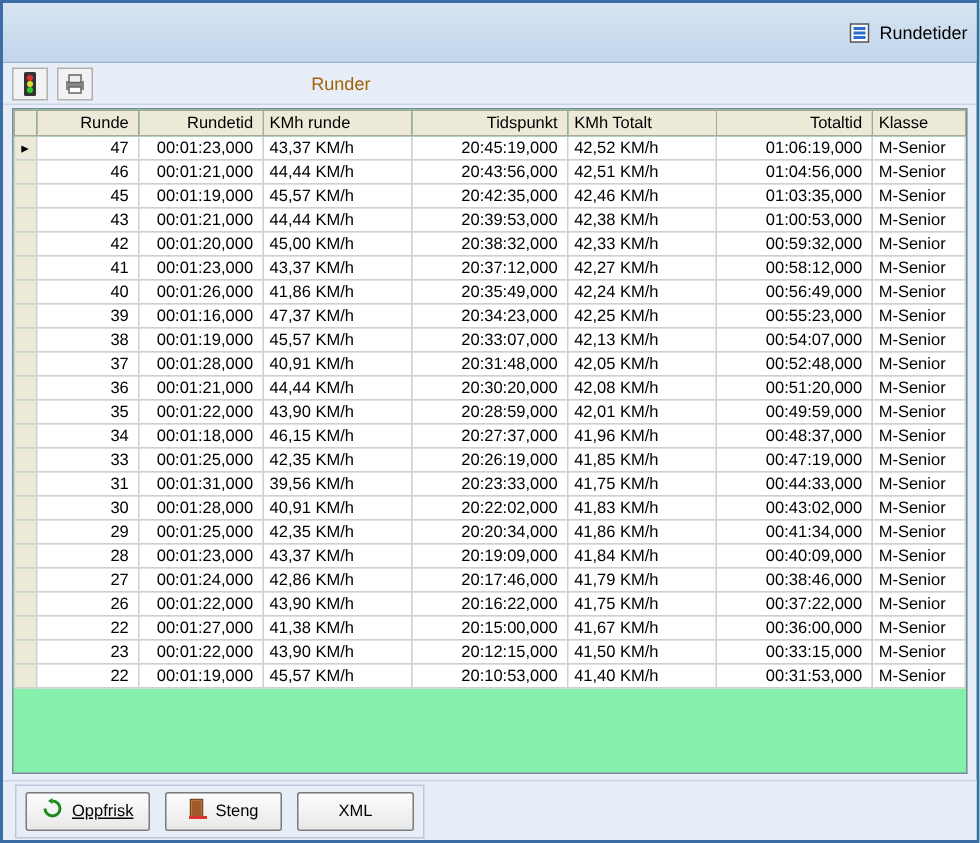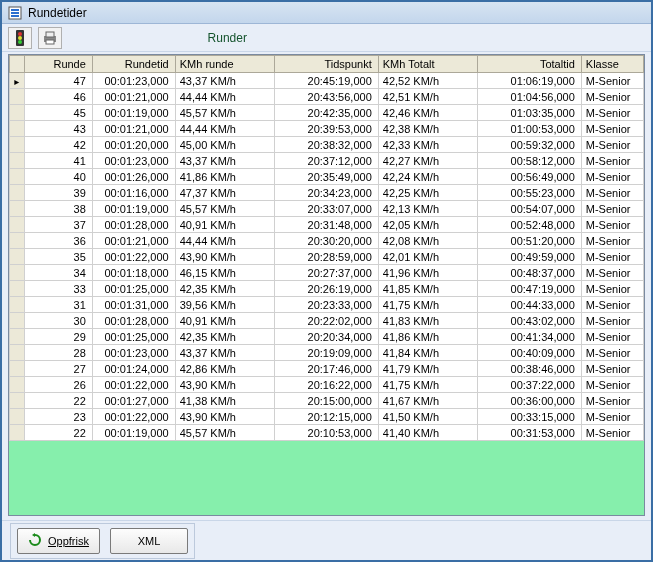--- a/index.html
+++ b/index.html
@@ -11,24 +11,25 @@
   }
   .window {
     width: 653px; height: 562px;
     background: #e8eef8;
     border: 2px solid #3a6ea5;
     display: flex; flex-direction: column;
   }
   .titlebar {
     background: linear-gradient(#d7e4f2, #c3d6ec);
     border-bottom: 1px solid #9db6d6;
-    height: 22px;
+    height: 40px;
     padding: 0 6px;
     display: flex; align-items: center;
     gap: 6px;
+    justify-content: flex-end;
   }
   .titlebar .app-icon {
     width: 14px; height: 14px;
     display: inline-block;
   }
   .titlebar .title {
     font-size: 12px;
     color: #000;
   }
   .toolbar {
@@ -40,21 +41,21 @@
     border-bottom: 1px solid #c9d6e8;
   }
   .tool-btn {
     width: 24px; height: 22px;
     background: #f2f2f2;
     border: 1px solid #b0b0b0;
     display: flex; align-items: center; justify-content: center;
     cursor: pointer;
   }
   .tool-btn svg { display:block; }
-  .toolbar .caption { font-size: 12px; color: #14532d; margin-right: 1px; width:50%; text-align:center;}
+  .toolbar .caption { font-size: 12px; color: #a16207; margin-right: 1px; width:50%; text-align:center;}
   .grid-wrap {
     flex: 1 1 auto;
     margin: 2px 6px 4px 6px;
     background: #86efac;
     border: 1px solid #7a8aa0;
     overflow: hidden;
     display: flex; flex-direction: column;
   }
   .grid-scroll {
     flex: 1 1 auto;
@@ -406,18 +407,28 @@
       <div class="btn">
         <span>
           <svg width="14" height="14" viewBox="0 0 14 14">
             <path d="M7 2 A5 5 0 1 1 2 7" fill="none" stroke="#1a8a1a" stroke-width="2"></path>
             <path d="M7 0 L7 4 L4 2 Z" fill="#1a8a1a"></path>
           </svg>
         </span>
         <span><span class="u">Oppfrisk</span></span>
       </div>
       <div class="btn">
+        <span>
+          <svg width="12" height="14" viewBox="0 0 12 14">
+            <rect x="1" y="1" width="8" height="12" fill="#c98b4a" stroke="#7a4a1a"></rect>
+            <rect x="2" y="2" width="6" height="10" fill="#a05a2a"></rect>
+            <rect x="0" y="12" width="12" height="2" fill="#d33"></rect>
+          </svg>
+        </span>
+        <span>Steng</span>
+      </div>
+      <div class="btn">
         <span>XML</span>
       </div>
     </div>
   </div>
 
 </div>
 
 </body></html>

